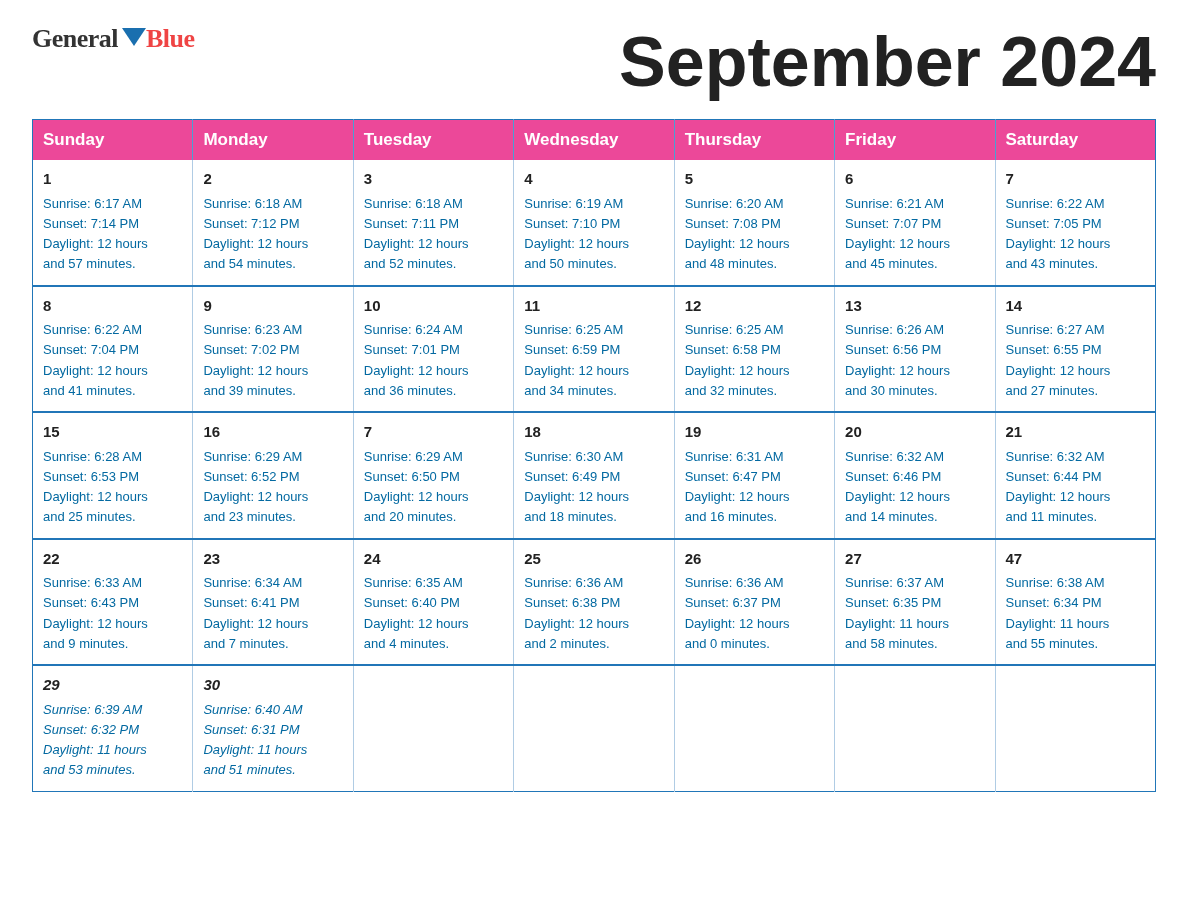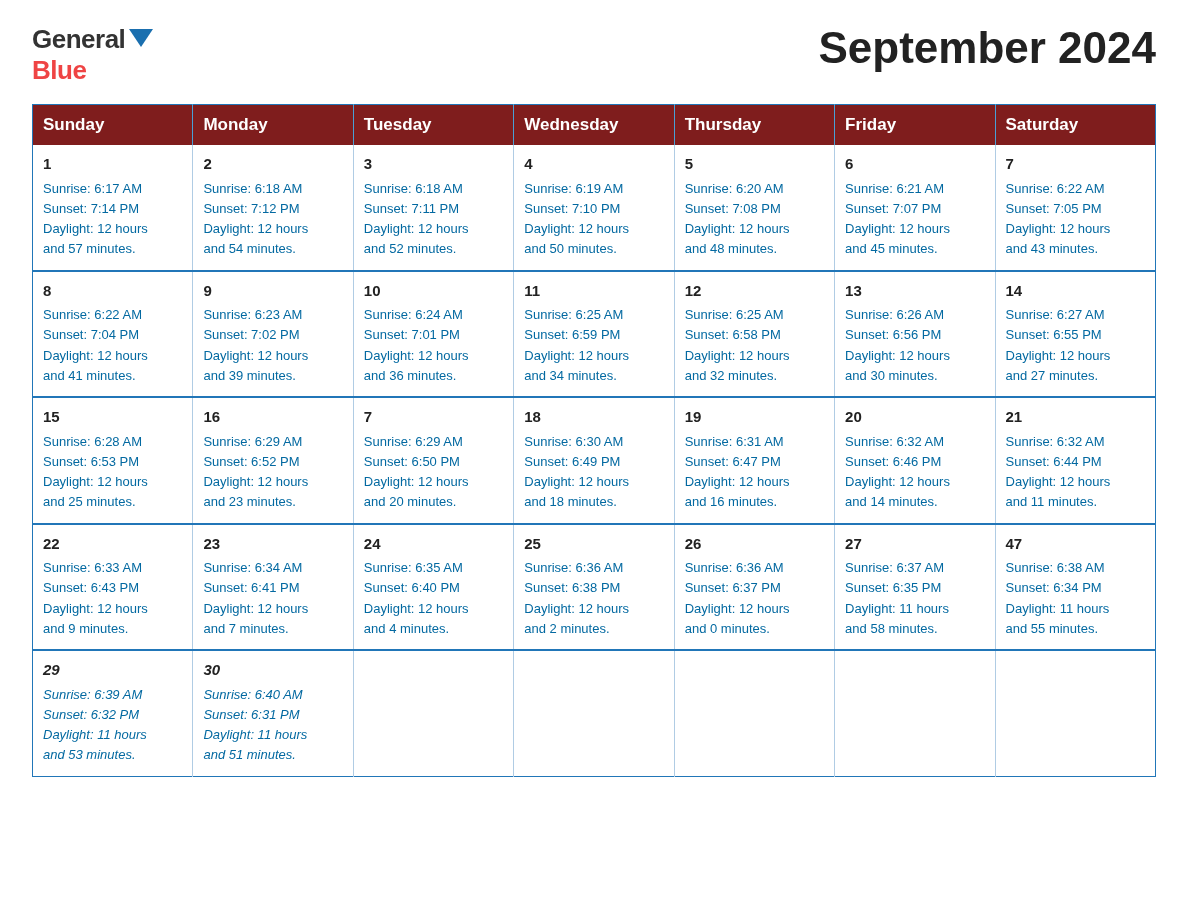--- a/index.html
+++ b/index.html
@@ -14,22 +14,23 @@
       padding: 24px 32px 32px 32px;
     }
     .header {
       display: flex;
       justify-content: space-between;
       align-items: flex-start;
       margin-bottom: 18px;
     }
     .logo {
       display: flex;
-      flex-direction: column;
+      flex-direction: row;
       align-items: flex-start;
+      font-family: Liberation Serif, serif;
     }
     .logo-text-general {
       font-size: 26px;
       font-weight: bold;
       color: #333;
       letter-spacing: -0.5px;
     }
     .logo-text-blue {
       font-size: 26px;
       font-weight: bold;
@@ -46,37 +47,37 @@
       border-left: 12px solid transparent;
       border-right: 12px solid transparent;
       border-top: 18px solid #1a6faf;
       margin-left: 4px;
       margin-top: -4px;
     }
     .title-block {
       text-align: right;
     }
     .title-block h1 {
-      font-size: 44px;
+      font-size: 70px;
       font-weight: 900;
       color: #222;
       line-height: 1.1;
     }
     .title-block .location {
       font-size: 20px;
       color: #444;
       margin-top: 4px;
     }
     .calendar-table {
       width: 100%;
       border-collapse: collapse;
       border: 1.5px solid #2176b8;
     }
     .calendar-table thead tr th {
-      background-color: #7f1d1d;
+      background-color: #ec4899;
       color: #fff;
       font-size: 17px;
       font-weight: bold;
       padding: 10px 10px;
       text-align: left;
       border-right: 1px solid #4a9fd4;
     }
     .calendar-table thead tr th:last-child {
       border-right: none;
     }

